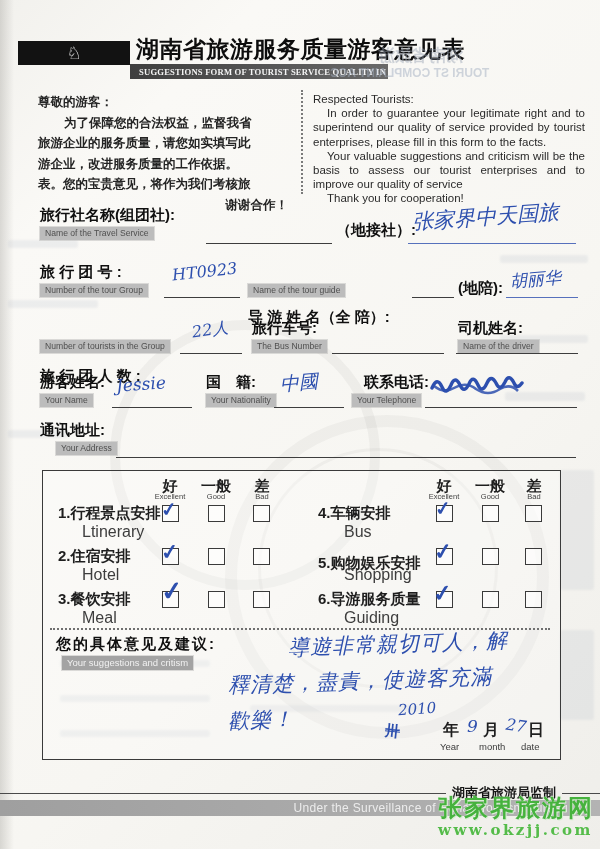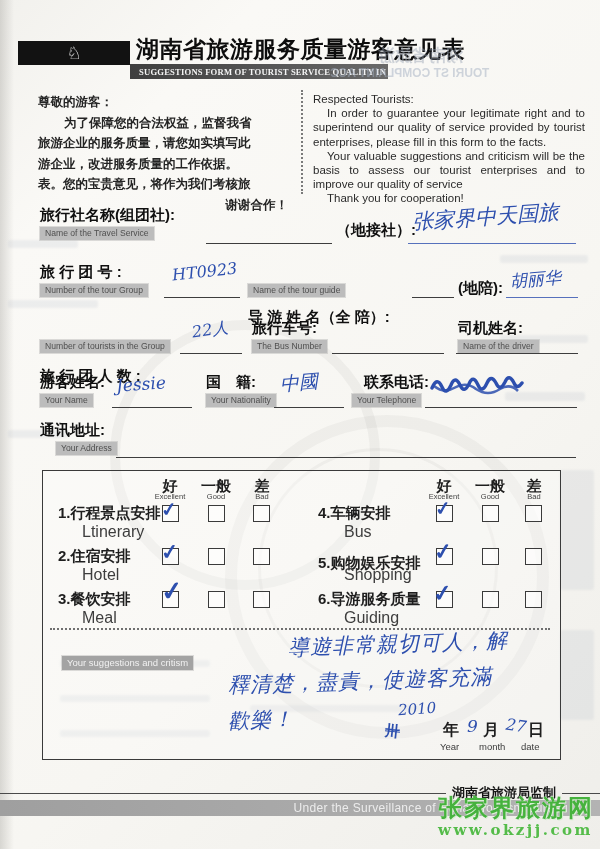--- a/index.html
+++ b/index.html
@@ -222,20 +222,21 @@
 
   <div class="ritem-cn" style="left:318px;top:590px;">6.导游服务质量</div>
   <div class="ritem-en" style="left:344px;top:609px;">Guiding</div>
   <div class="cbx" style="left:436px;top:591px;"></div>
   <div class="check" style="left:433px;top:580px;font-size:23px;">✓</div>
   <div class="cbx" style="left:482px;top:591px;"></div>
   <div class="cbx" style="left:525px;top:591px;"></div>
 
   <div class="dotsep"></div>
 
+  <div class="cnlab" style="left:56px;top:635px;letter-spacing:2px;">您的具体意见及建议:</div>
   <div class="graybar" style="left:62px;top:656px;background:#a3a3a3;color:#f1f1f1;font-size:9.5px;">Your suggestions and critism</div>
 
   <div class="hw sug-hw" style="left:288px;top:630px;">導遊非常親切可人，解</div>
   <div class="hw sug-hw" style="left:228px;top:667px;">釋清楚，盡責，使遊客充滿</div>
   <div class="hw sug-hw" style="left:228px;top:706px;">歡樂！</div>
   <div class="hw" style="left:398px;top:700px;font-size:15px;transform:rotate(-4deg);">2010</div>
 
   <div class="scribble-cross" style="left:385px;top:722px;">卅</div>
   <div class="datebit" style="left:443px;top:720px;">年</div>
   <div class="hw" style="left:467px;top:716px;font-size:17px;">9</div>

